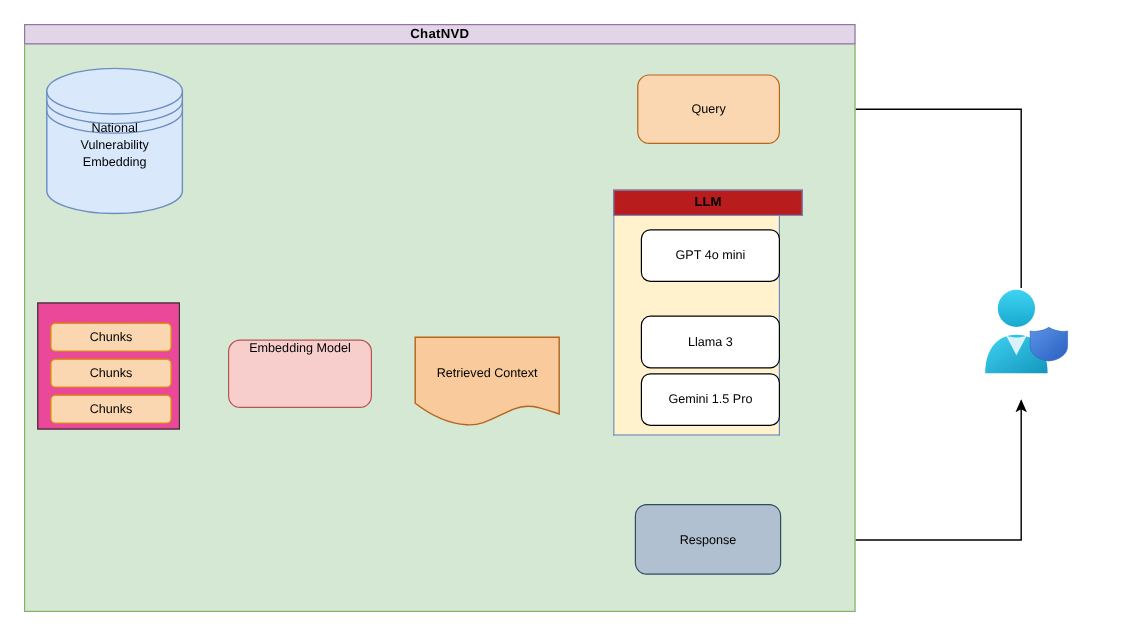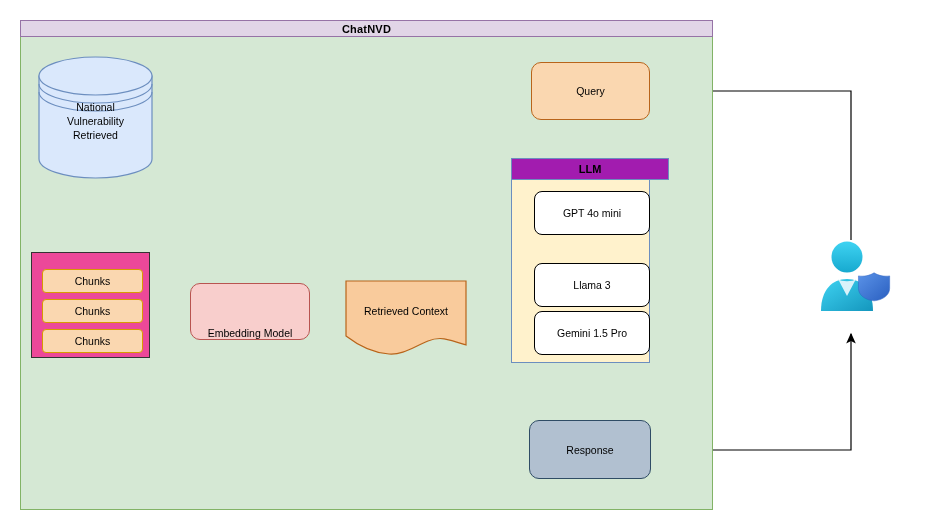--- a/index.html
+++ b/index.html
@@ -28,31 +28,31 @@
       background:#ec4899;border:1px solid #333333;}
   .chunk{position:absolute;left:10px;width:99px;height:22px;
       background:#fad7b0;border:1px solid #d79b00;border-radius:4px;
       display:flex;align-items:center;justify-content:center;font-size:10.5px;}
   .chunk.c0{top:16px;} .chunk.c1::before{content:"";}
   .chunk.c1{top:46px;} .chunk.c2{top:76px;}
 
   
   .embedding{left:190px;top:283px;width:120px;height:57px;
       background:#f8cecc;border:1px solid #b85450;border-radius:10px;
-      display:flex;align-items:flex-end;justify-content:center;font-size:10.5px;}
+      display:flex;align-items:flex-start;justify-content:center;font-size:10.5px;}
 
   
   .retrieved{left:345px;top:280px;width:139px;height:76px;}
   .retrieved svg{display:block;}
   .retrieved-label{position:absolute;left:0;top:25px;width:122px;text-align:center;
       font-size:10.5px;}
 
   
   .llm-header{left:511px;top:158px;width:158px;height:22px;
-      background:#a21caf;border:1px solid #6c8ebf;
+      background:#b91c1c;border:1px solid #6c8ebf;
       display:flex;align-items:center;justify-content:center;}
   .llm-header span{font-size:11px;font-weight:bold;}
   .llm-body{left:511px;top:180px;width:139px;height:183px;
       background:#fff2cc;border:1px solid #6c8ebf;border-top:none;}
   .llm-item{position:absolute;left:22px;width:114px;height:42px;
       background:#ffffff;border:1px solid #000000;border-radius:8px;
       display:flex;align-items:center;justify-content:center;font-size:10.5px;}
   .llm-item.m0{top:11px;} .llm-item.m1{top:71px;margin-top:12px;} .llm-item.m2{top:131px;text-align:center;}
 
   
@@ -117,21 +117,21 @@
   <div class="abs nvd">
     <svg width="115" height="123" viewBox="0 0 115 123">
       <path d="M1,20 L1,103 A56.5,19 0 0 0 114,103 L114,20 Z" fill="#dae8fc" stroke="#6c8ebf" stroke-width="1.2"></path>
       <ellipse cx="57.5" cy="20" rx="56.5" ry="19" fill="#dae8fc" stroke="#6c8ebf" stroke-width="1.2"></ellipse>
       <path d="M1,28 A56.5,19 0 0 0 114,28" fill="none" stroke="#6c8ebf" stroke-width="1.1"></path>
       <path d="M1,36 A56.5,19 0 0 0 114,36" fill="none" stroke="#6c8ebf" stroke-width="1.1"></path>
     </svg>
     <div class="nvd-label">
       <div>National</div>
       <div>Vulnerability</div>
-      <div>Retrieved</div>
+      <div>Embedding</div>
     </div>
   </div>
 
   <div class="abs chunks-box">
     <div class="chunk c0">
       <span>Chunks</span>
     </div>
     <div class="chunk c1">
       <span>Chunks</span>
     </div>

